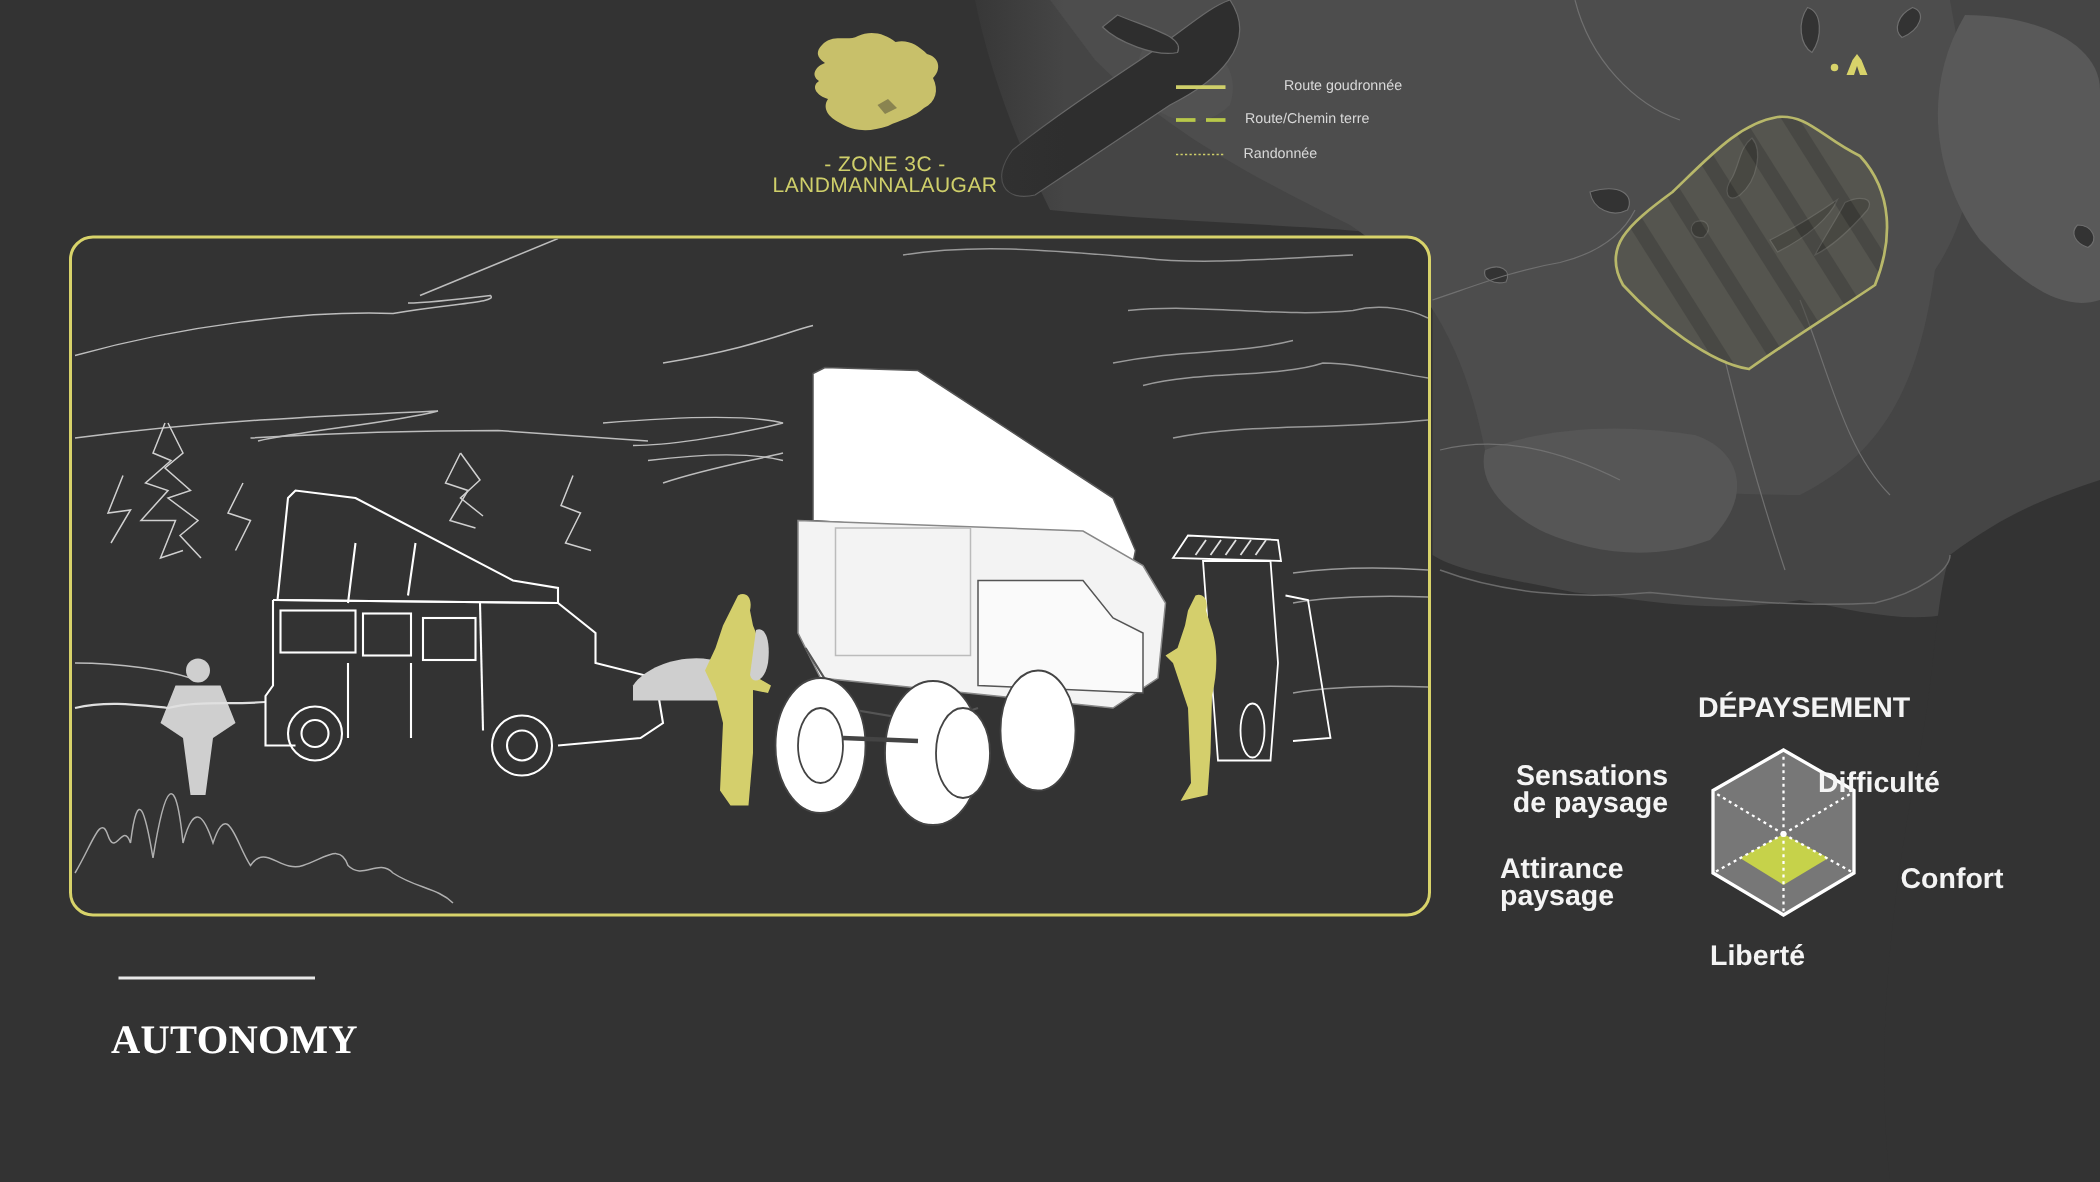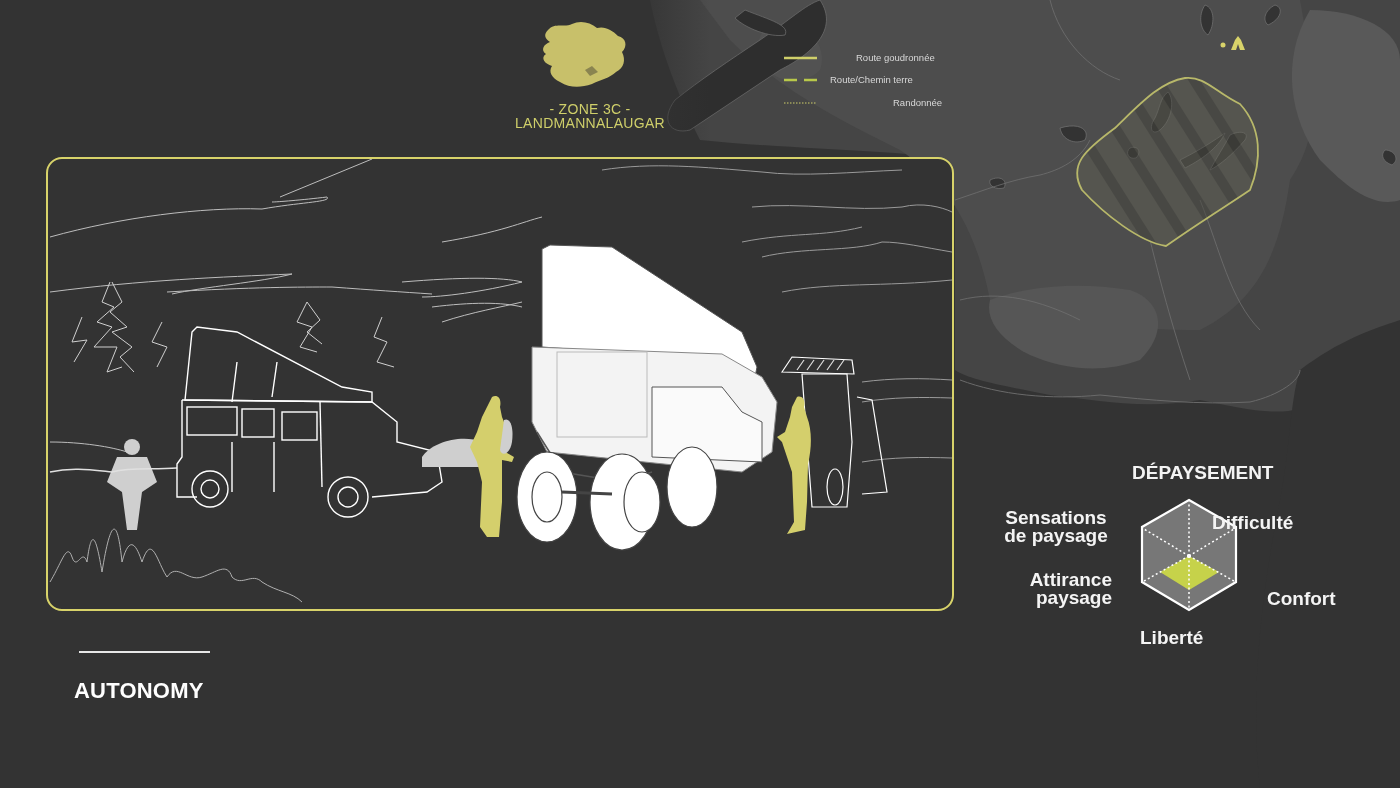--- a/index.html
+++ b/index.html
@@ -3,21 +3,21 @@
 <meta charset="utf-8">
 <style>
   html, body { margin:0; padding:0; }
   body { width:1400px; height:788px; background:#333333; position:relative; overflow:hidden; font-family:"Liberation Sans", "DejaVu Sans", sans-serif; }
   .abs { position:absolute; }
   #map { left:0; top:0; width:1400px; height:788px; }
   .legend-text { font-size:9.5px; color:#d8d8d8; }
   .zone-label { font-weight:normal; font-size:14px; color:#cfcf6a; text-align:center; letter-spacing:0.3px; line-height:14px; }
   #frame { left:46px; top:157px; width:908px; height:454px; border:2px solid #d8d36a; border-radius:16px; box-sizing:border-box; overflow:hidden; }
   .radar-label { font-weight:bold; font-size:19px; color:#f4f4f4; line-height:18px; }
-  .title { font-weight:bold; font-size:22px; color:#ffffff; letter-spacing:0.2px; }
+  .title { font-weight:bold; font-size:27px; color:#ffffff; letter-spacing:0.2px;font-family:Liberation Serif, serif; }
 </style>
 </head>
 <body>
 
 <svg id="map" class="abs" viewBox="0 0 1400 788">
   <defs>
     <linearGradient id="fadeL" x1="0" y1="0" x2="1" y2="0">
       <stop offset="0" stop-color="#333" stop-opacity="1"></stop>
       <stop offset="1" stop-color="#333" stop-opacity="0"></stop>
     </linearGradient>
@@ -82,21 +82,21 @@
   <path d="M1238,36 L1241,40 L1245,50 L1231,50 L1235,40 Z M1238,44 L1236,50 L1240,50 Z" fill="#d8d36a"></path>
 </svg>
 
 <div class="abs zone-label" style="left:510px; top:102px; width:160px;">
   <div>- ZONE 3C -</div>
   <div>LANDMANNALAUGAR</div>
 </div>
 
 <div class="abs legend-text" style="left:830px; top:52px;padding-left:26px;">Route goudronnée</div>
 <div class="abs legend-text" style="left:830px; top:74px;text-align:right;">Route/Chemin terre</div>
-<div class="abs legend-text" style="left:869px; top:97px;padding-left:24px;">Randonnée</div>
+<div class="abs legend-text" style="left:805px; top:97px;padding-left:24px;">Randonnée</div>
 
 <div id="frame" class="abs" style="background:#333333;">
   <svg width="904" height="450" viewBox="46 157 904 450">
 
     <g fill="none" stroke="#bdbdbd" stroke-width="1">
       <path d="M48,235 C120,215 200,205 260,207 C300,200 330,200 325,195 C300,198 275,200 270,200"></path>
       <path d="M278,195 L370,157"></path>
       <path d="M48,290 C140,278 220,275 290,272 C260,280 200,285 170,292"></path>
       <path d="M165,290 C250,285 300,285 330,285 C370,288 400,290 430,292"></path>
       <path d="M440,240 C500,230 520,220 540,215"></path>
@@ -204,23 +204,23 @@
     <line x1="1189" y1="556" x2="1189" y2="502"></line>
     <line x1="1189" y1="556" x2="1234" y2="529"></line>
     <line x1="1189" y1="556" x2="1234" y2="581"></line>
     <line x1="1189" y1="556" x2="1189" y2="608"></line>
     <line x1="1189" y1="556" x2="1144" y2="581"></line>
     <line x1="1189" y1="556" x2="1144" y2="529"></line>
   </g>
   <circle cx="1189" cy="556" r="2" fill="#ffffff"></circle>
 </svg>
 
-<div class="abs radar-label" style="left:1000px; top:509px; width:112px; text-align:center;">
+<div class="abs radar-label" style="left:1000px; top:509px; width:112px; text-align:right;">
   <div>Sensations</div>
   <div>de paysage</div>
 </div>
 <div class="abs radar-label" style="left:1212px; top:514px;">Difficulté</div>
-<div class="abs radar-label" style="left:1000px; top:571px; width:112px; text-align:right;">
+<div class="abs radar-label" style="left:1000px; top:571px; width:112px; text-align:left;">
   <div>Attirance</div>
   <div>paysage</div>
 </div>
-<div class="abs radar-label" style="left:1267px; top:578px;margin-top:12px;">Confort</div>
+<div class="abs radar-label" style="left:1267px; top:578px;">Confort</div>
 <div class="abs radar-label" style="left:1140px; top:629px; width:98px; ">Liberté</div>
 
 </body></html>

